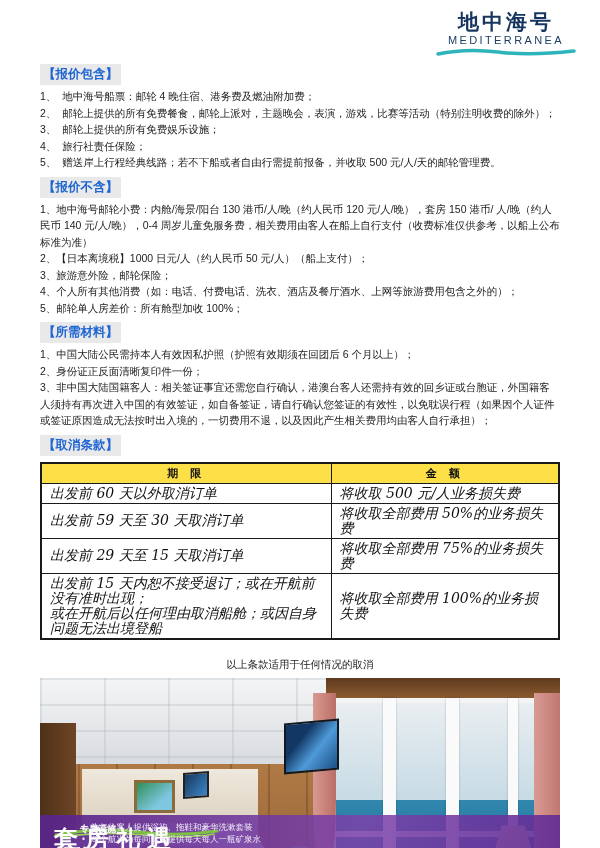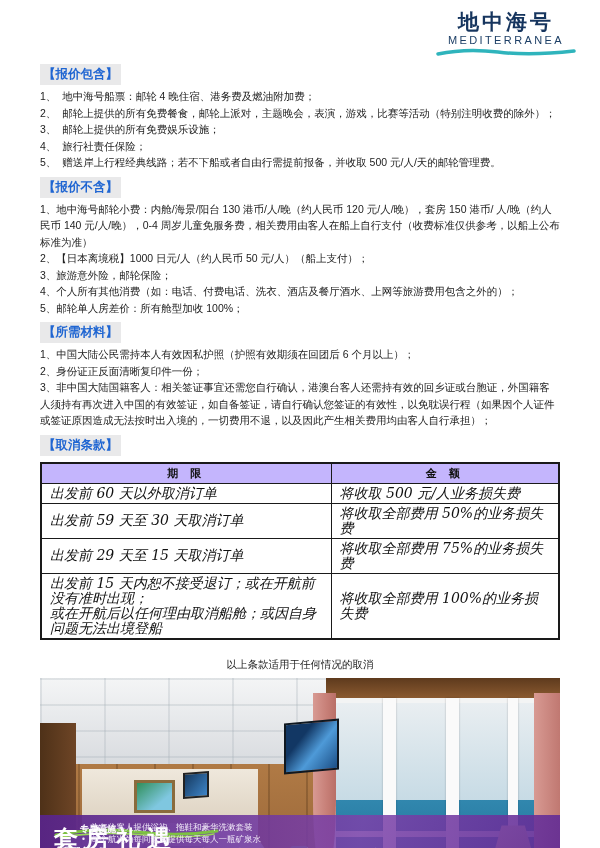--- a/index.html
+++ b/index.html
@@ -18,21 +18,21 @@
   .content { padding:0 40px; }
   .sec-title {
     display:inline-block; background:#e9e9ea; color:#2066d2;
     font-size:12.5px; font-weight:bold; padding:2px 3px; margin:6px 0 3px;
   }
   .li { font-size:10.5px; line-height:16.5px; white-space:pre-wrap; color:#222; }
 
   
   table.cancel { width:100%; border-collapse:collapse; border:2px solid #1a1a1a; margin-top:3px; }
   table.cancel th {
-    background:#c4b5fd; border:1px solid #1a1a1a; font-size:11px; font-weight:bold;
+    background:#fde047; border:1px solid #1a1a1a; font-size:11px; font-weight:bold;
     padding:2px; letter-spacing:4px; color:#111;
     font-family:"DejaVu Serif", serif;
   }
   table.cancel td {
     border:1px solid #1a1a1a; font-size:14px; line-height:15px; padding:2px 8px;
     font-family:"DejaVu Serif", serif; font-style:italic; color:#111;
   }
   td.c1 { width:56%; white-space:pre-line; }
   .note { text-align:center; font-size:10.5px; margin:18px 0 6px; color:#222; }
 

